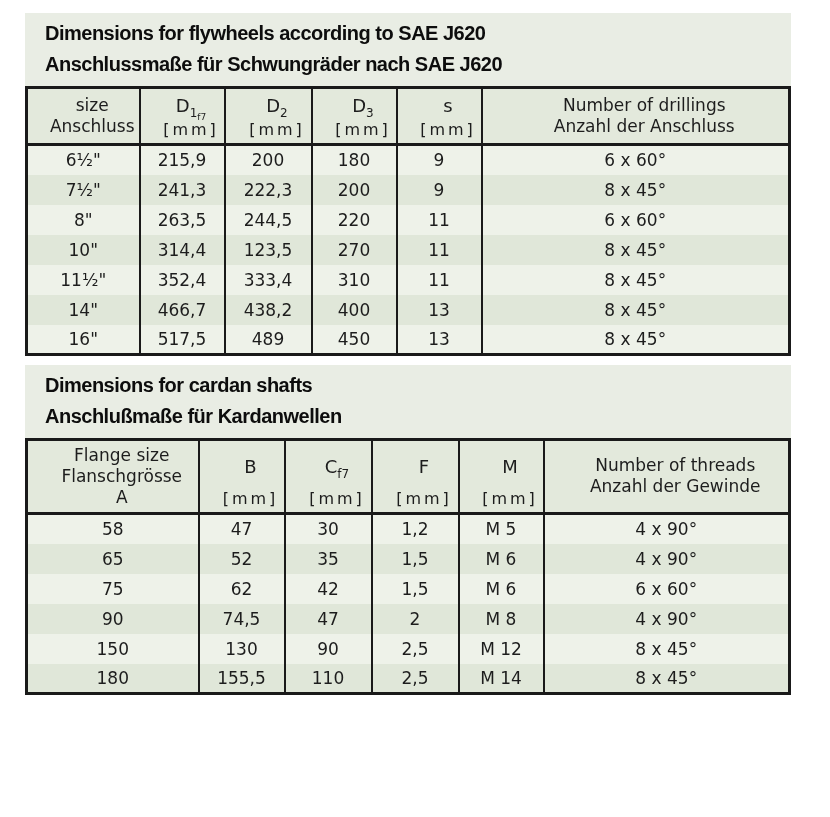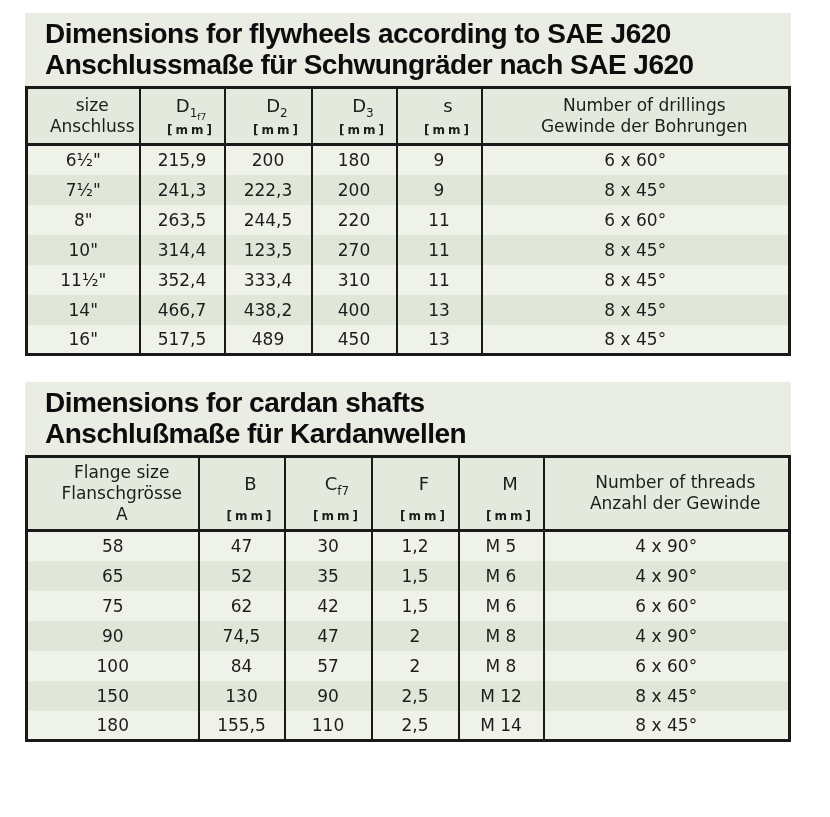--- a/index.html
+++ b/index.html
@@ -9,45 +9,45 @@
     --row-dark:#e0e7d9;
     --border:#1a1a1a;
     --text:#1d1d1d;
   }
   *{margin:0;padding:0;box-sizing:border-box;}
   html,body{width:830px;height:817px;background:#ffffff;overflow:hidden;}
   body{font-family:"DejaVu Sans","Liberation Sans",sans-serif;color:var(--text);}
   .page{position:relative;width:830px;height:817px;background:#ffffff;}
   .section{position:absolute;left:25px;width:766px;}
   .section-1{top:13px;}
-  .section-2{top:382px;}
+  .section-2{top:365px;}
   .title-band{background:var(--band);padding:5px 10px 6px 20px;}
   .title-band .t-line{
     font-family:"Liberation Sans",sans-serif;
-    font-weight:bold;font-size:28px;line-height:31px;
+    font-weight:bold;font-size:20px;line-height:31px;
     letter-spacing:-0.5px;color:#0d0d0d;white-space:nowrap;
   }
   table{border-collapse:collapse;table-layout:fixed;width:766px;}
   table,th,td{border:0 solid var(--border);}
   table{border-width:3px;}
   th,td{border-left-width:2px;border-right-width:2px;text-align:center;vertical-align:middle;}
   thead th{background:var(--header);border-bottom-width:3px;font-weight:normal;}
   tbody td{height:30px;font-size:17px;padding:0;}
   tbody tr:nth-child(odd) td{background:var(--row-light);}
   tbody tr:nth-child(even) td{background:var(--row-dark);}
   .t1 thead th{height:57px;}
   .t2 thead th{height:74px;}
   .th-inner{display:flex;flex-direction:column;justify-content:center;height:100%;padding:3px 0 4px 18px;}
   .th-inner.with-unit{justify-content:flex-end;}
   .hline{font-size:17px;line-height:21px;}
   .sym-wrap{flex:1;display:flex;align-items:center;justify-content:center;}
   .sym{font-size:18px;line-height:18px;}
   .sub{font-size:12px;position:relative;top:5px;}
   .subsub{font-size:9px;position:relative;top:8px;}
-  .unit{font-size:12px;letter-spacing:3px;line-height:18px;font-weight:bold;}
+  .unit{font-size:16px;letter-spacing:3px;line-height:18px;}
 </style>
 </head>
 <body>
 
 <div class="page">
 
   <div class="section section-1">
     <div class="title-band">
       <div class="t-line">Dimensions for flywheels according to SAE J620</div>
       <div class="t-line">Anschlussmaße für Schwungräder nach SAE J620</div>
@@ -97,21 +97,21 @@
               <div class="th-inner with-unit">
                 <div class="sym-wrap">
                   <div class="sym-line"><span class="sym">s</span></div>
                 </div>
                 <div class="unit">[mm]</div>
               </div>
             </th>
             <th>
               <div class="th-inner">
                 <div class="hline">Number of drillings</div>
-                <div class="hline">Gewinde der Bohrungen</div>
+                <div class="hline">Anzahl der Anschluss</div>
               </div>
             </th>
           </tr>
         </thead>
       <tbody>
           <tr>
             <td>6½"</td>
             <td>215,9</td>
             <td>200</td>
             <td>180</td>
@@ -260,28 +260,20 @@
           </tr>
           <tr>
             <td>90</td>
             <td>74,5</td>
             <td>47</td>
             <td>2</td>
             <td>M 8</td>
             <td>4 x 90°</td>
           </tr>
           <tr>
-            <td>100</td>
-            <td>84</td>
-            <td>57</td>
-            <td>2</td>
-            <td>M 8</td>
-            <td>6 x 60°</td>
-          </tr>
-          <tr>
             <td>150</td>
             <td>130</td>
             <td>90</td>
             <td>2,5</td>
             <td>M 12</td>
             <td>8 x 45°</td>
           </tr>
           <tr>
             <td>180</td>
             <td>155,5</td>

